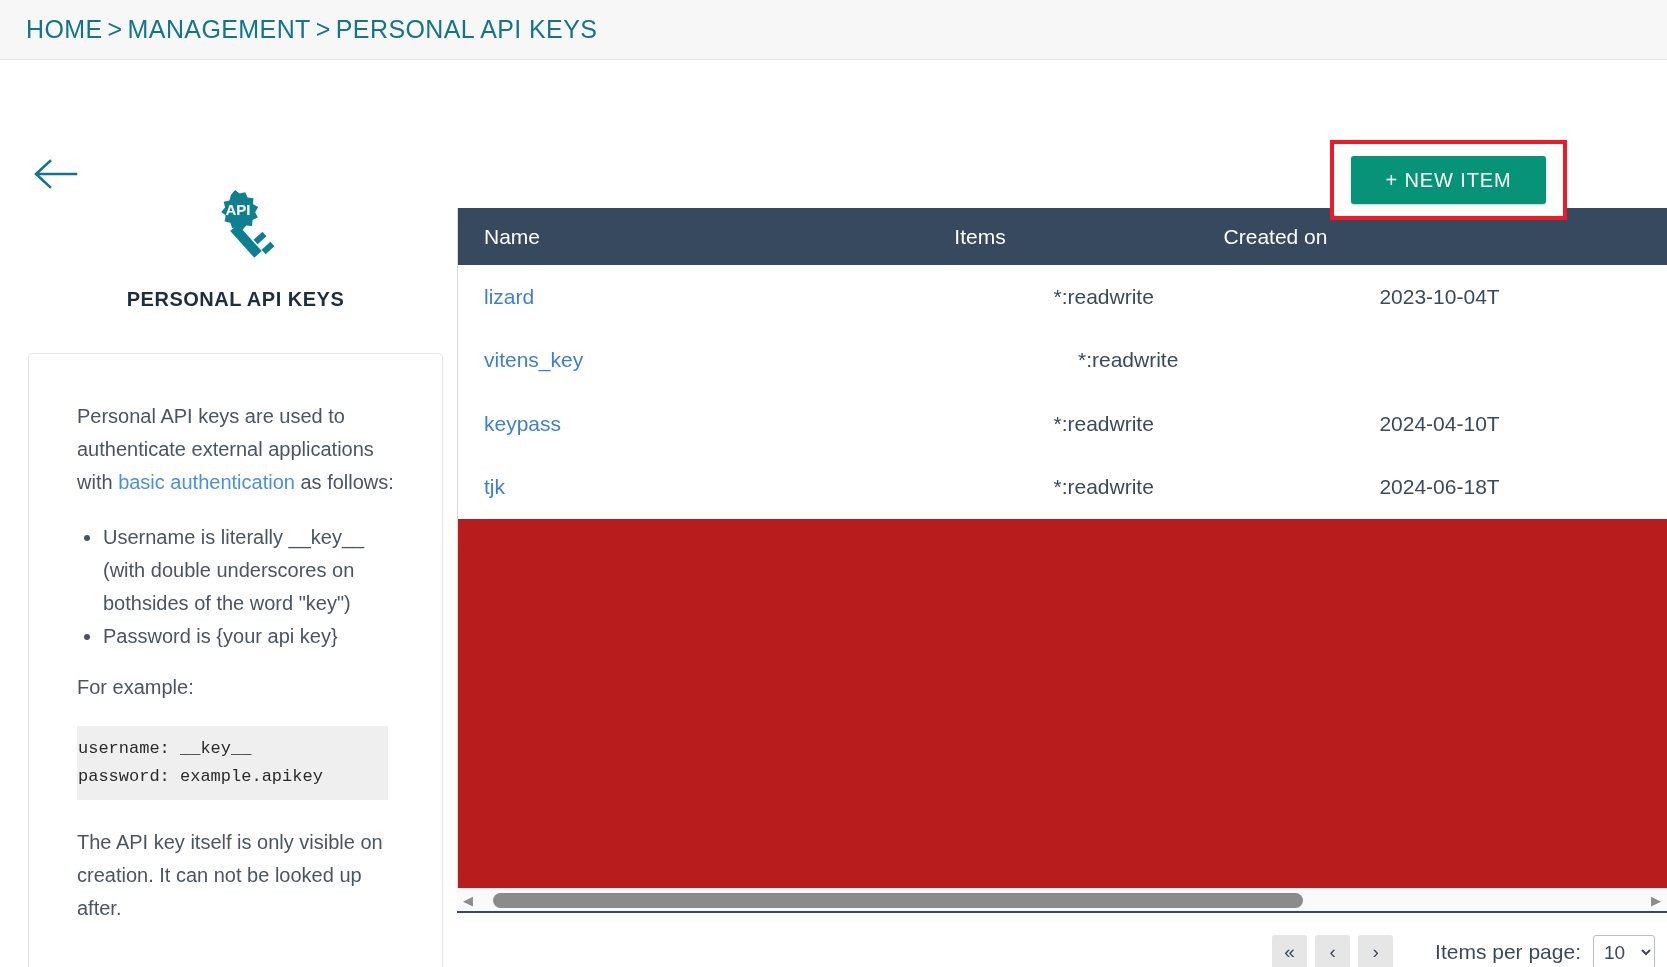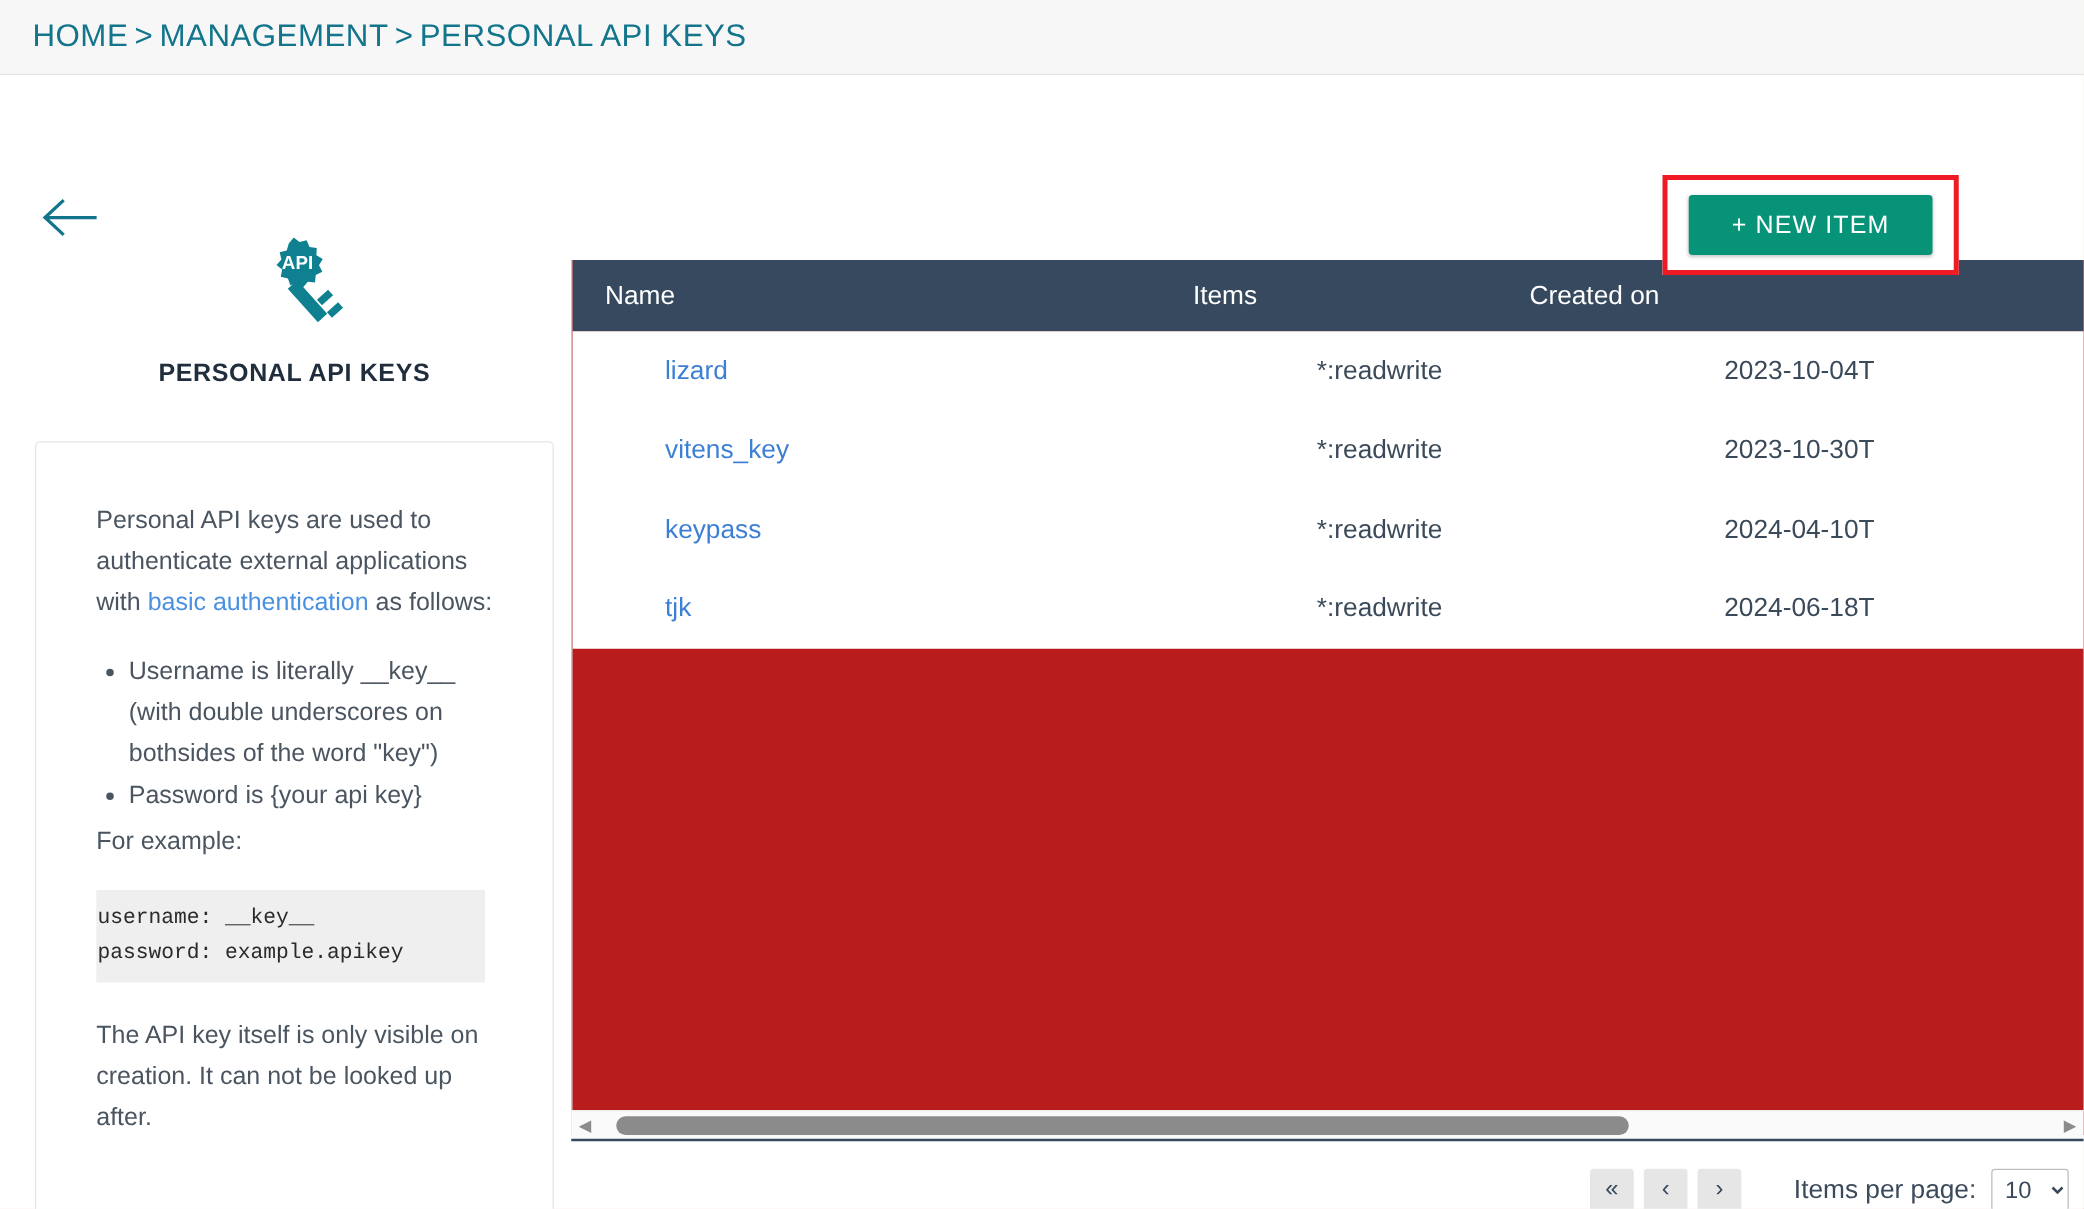--- a/index.html
+++ b/index.html
@@ -79,21 +79,21 @@
     font-size: 20px;
     line-height: 33px;
     color: #4a5560;
     font-weight: 400;
   }
   .info-card a.link {
     color: #4a90e2;
     text-decoration: none;
   }
   .info-card ul {
-    margin: 0 0 4px 0;
+    margin: 0 0 18px 0;
     padding-left: 26px;
   }
   .info-card li {
     font-size: 20px;
     line-height: 33px;
     color: #4a5560;
     margin-bottom: 0px;
   }
   .code-block {
     background: #efefef;
@@ -139,21 +139,20 @@
     height: 63.5px;
     display: flex;
     align-items: center;
     font-size: 21px;
     color: #3b4a5a;
   }
   .t-row .col-name a {
     color: #3d7fd4;
     text-decoration: none;
     cursor: pointer;
-    margin-left: 48px;
   }
   .t-row .col-scope, .t-row .col-created {
     color: #3b4a5a;
   }
 
   
   .hscroll {
     position: absolute;
     left: 457px;
     top: 828px;
@@ -323,21 +322,20 @@
 
     <div class="table-body">
       <div class="t-row">
         <div class="col-name"><a href="#">lizard</a></div>
         <div class="col-scope">*:readwrite</div>
         <div class="col-created">2023-10-04T</div>
       </div>
       <div class="t-row">
         <div class="col-name"><a href="#">vitens_key</a></div>
         <div class="col-scope">*:readwrite</div>
-        <div class="col-created">2023-10-30T</div>
       </div>
       <div class="t-row">
         <div class="col-name"><a href="#">keypass</a></div>
         <div class="col-scope">*:readwrite</div>
         <div class="col-created">2024-04-10T</div>
       </div>
       <div class="t-row">
         <div class="col-name"><a href="#">tjk</a></div>
         <div class="col-scope">*:readwrite</div>
         <div class="col-created">2024-06-18T</div>

